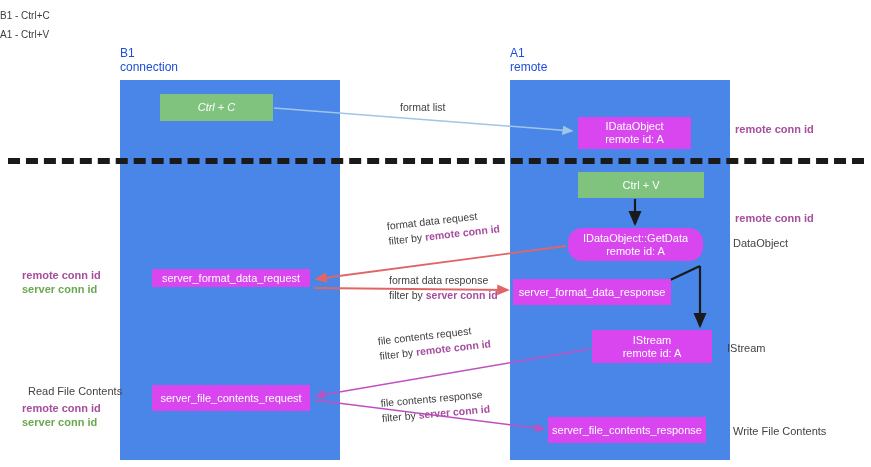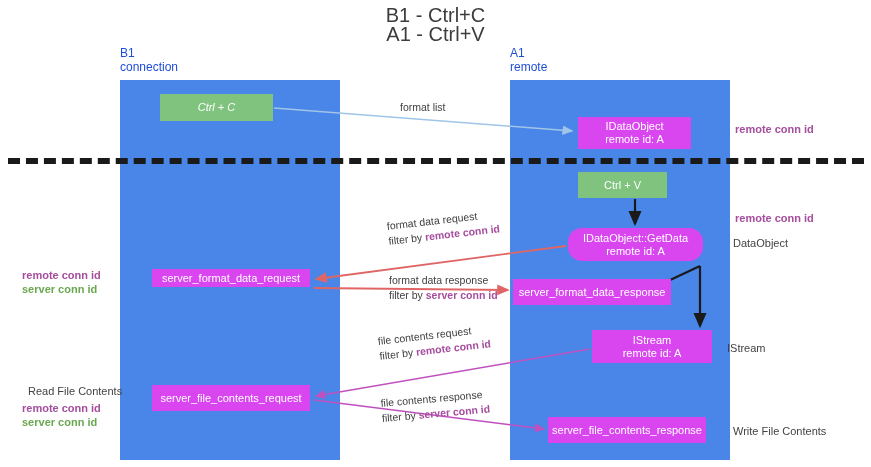--- a/index.html
+++ b/index.html
@@ -9,21 +9,21 @@
     font-family:"Liberation Sans",sans-serif;
     color:#404040;
     position:relative;
     overflow:hidden;
   }
   .stage{position:absolute;left:0;top:0;width:871px;height:467px;}
 
   
   .title{
     position:absolute;left:0;top:6px;width:871px;
-    text-align:center;font-size:20px;line-height:19px;color:#3c3c3c;
+    font-size:10px;line-height:19px;color:#3c3c3c;
   }
 
   
   .lane{position:absolute;background:#4a86e8;}
   .lane-b1{left:120px;top:80px;width:220px;height:380px;}
   .lane-a1{left:510px;top:80px;width:220px;height:380px;}
 
   .lane-head{
     position:absolute;text-align:left;font-size:12px;line-height:14px;color:#1d4ed8;
   }
@@ -41,21 +41,21 @@
     position:absolute;box-sizing:border-box;
     display:flex;flex-direction:column;align-items:center;justify-content:center;
     color:#ffffff;font-size:11px;line-height:13px;text-align:center;
   }
   .box.green{background:#7fc37f;}
   .box.orange{background:#d946ef;}
   .box .l2{font-size:11px;}
 
   .b-ctrlc{left:160px;top:94px;width:113px;height:27px;font-style:italic;}
   .b-idataobject{left:578px;top:117px;width:113px;height:32px;}
-  .b-ctrlv{left:578px;top:172px;width:89px;height:26px;justify-content:center;}
+  .b-ctrlv{left:578px;top:172px;width:126px;height:26px;justify-content:center;}
   .b-getdata{left:568px;top:228px;width:135px;height:33px;border-radius:14px;}
   .b-sfdreq{left:152px;top:269px;width:158px;height:18px;}
   .b-sfdres{left:513px;top:279px;width:158px;height:26px;}
   .b-istream{left:592px;top:330px;width:120px;height:33px;}
   .b-sfcreq{left:152px;top:385px;width:158px;height:26px;}
   .b-sfcres{left:548px;top:417px;width:158px;height:26px;}
 
   
   .side{position:absolute;font-size:11px;line-height:14px;}
   .side.right{text-align:left;}

